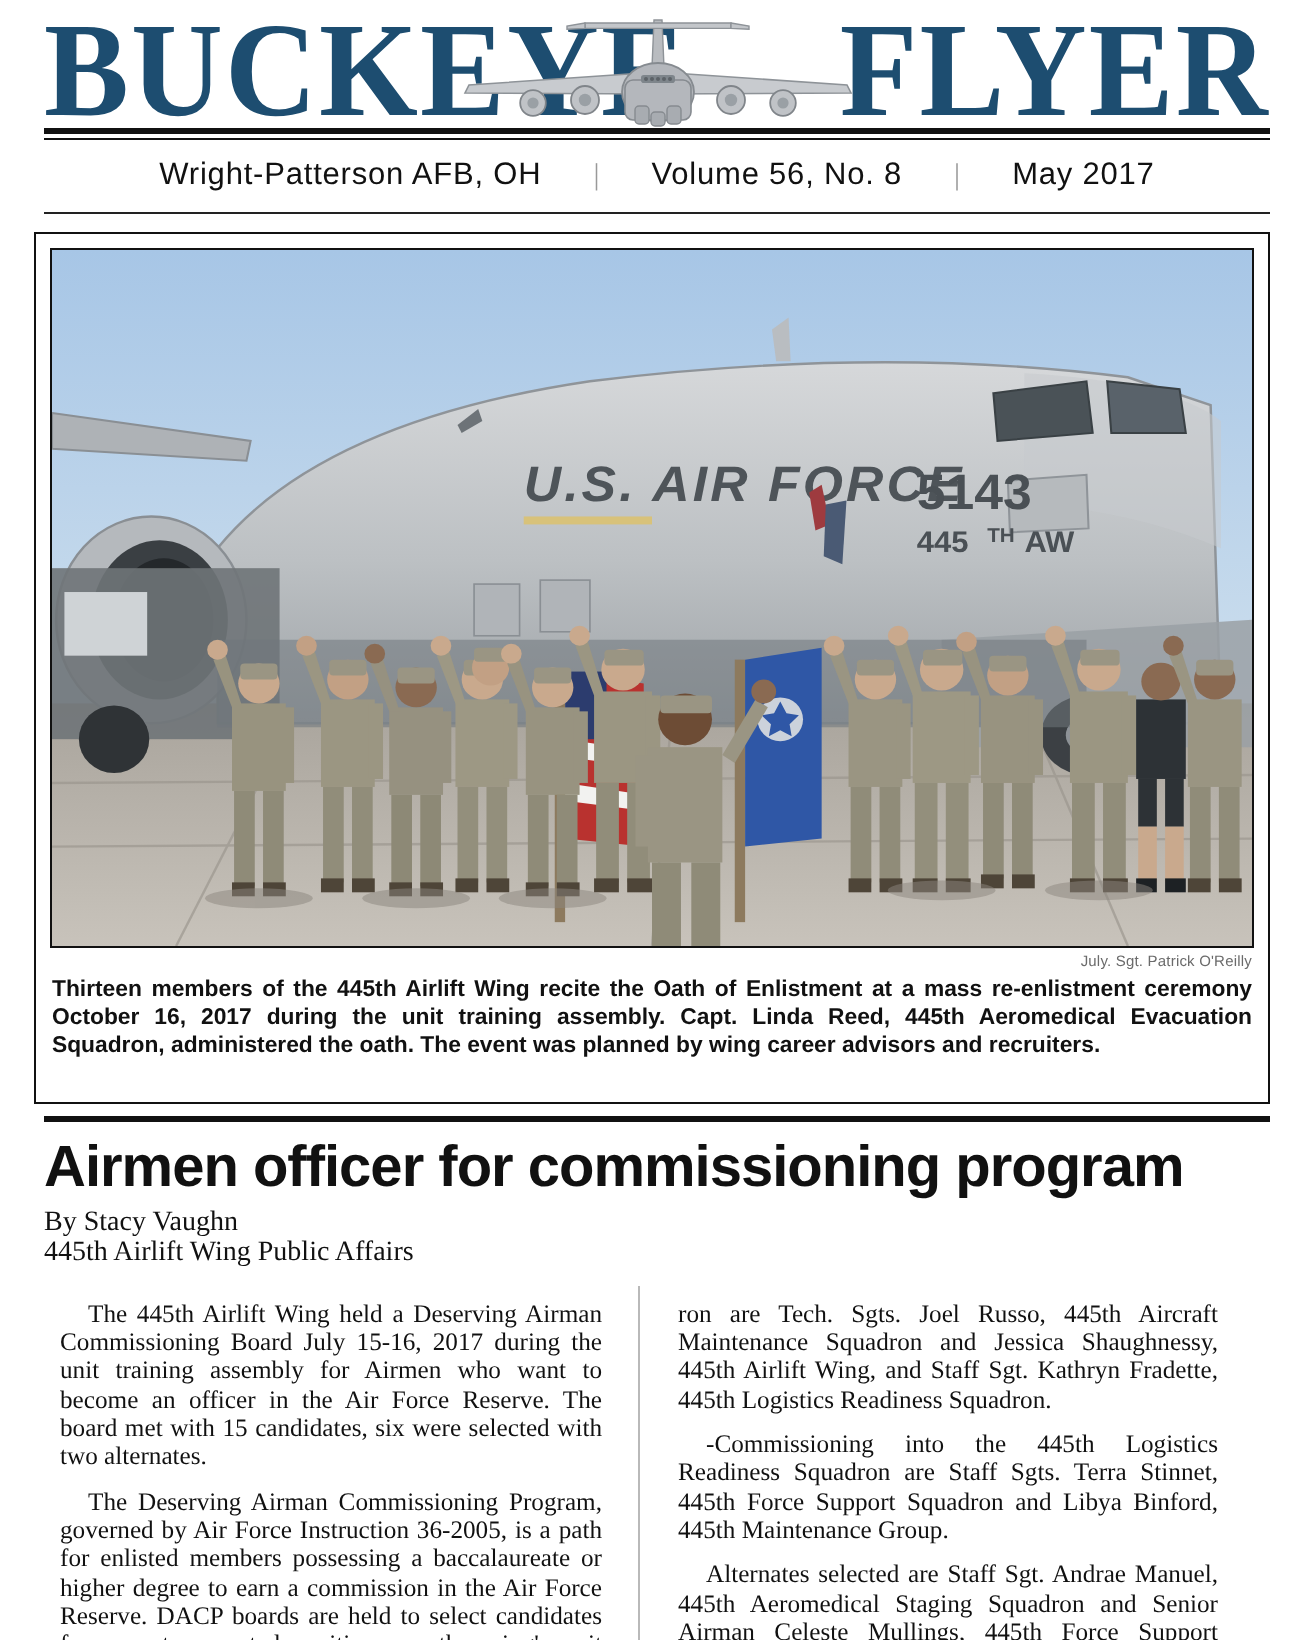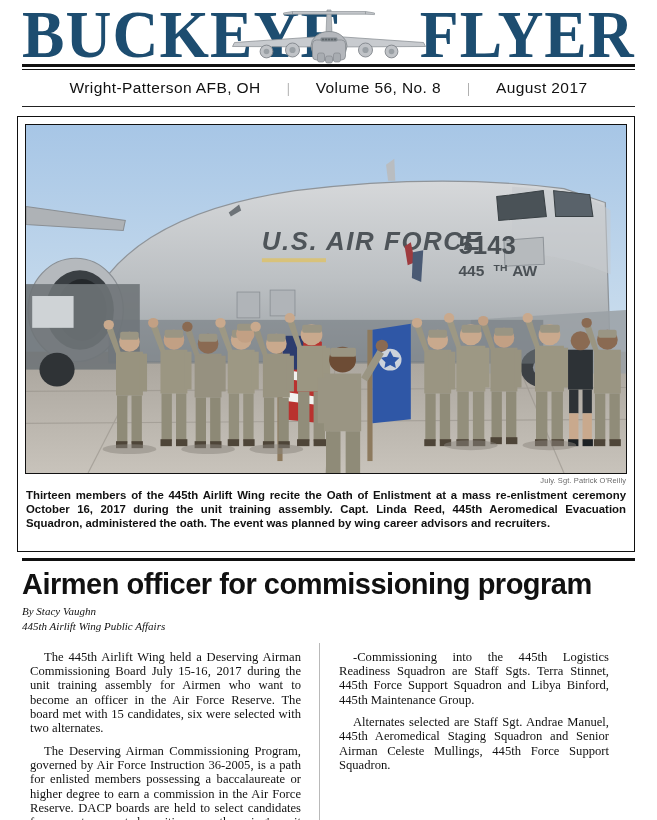--- a/index.html
+++ b/index.html
@@ -148,22 +148,21 @@
     font-family: "Liberation Sans", sans-serif;
     font-weight: bold;
     font-size: 29px;
     line-height: 32px;
     letter-spacing: -0.5px;
     color: #111;
   }
   .byline {
     margin: 4px 22px 0 22px;
     font-family: "Liberation Serif", serif;
-    font-style: italic;
-    font-size: 11px;
+    font-size: 14px;
     line-height: 15.5px;
     color: #111;
   }
 
   
   .columns {
     margin: 7px 22px 0 22px;
     display: flex;
     align-items: stretch;
     gap: 0;
@@ -249,21 +248,21 @@
       <div class="r1"></div>
       <div class="r2"></div>
     </div>
   </div>
 
   <div class="dateline-band">
     <span class="dateline-item">Wright-Patterson AFB, OH</span>
     <span class="dateline-sep">|</span>
     <span class="dateline-item">Volume 56, No. 8</span>
     <span class="dateline-sep">|</span>
-    <span class="dateline-item">August 2017</span>
+    <span class="dateline-item">May 2017</span>
   </div>
 
   <div class="photo-block">
     <div class="photo-frame">
       <svg viewBox="0 0 580 350" preserveAspectRatio="none" xmlns="http://www.w3.org/2000/svg">
         <defs>
           <linearGradient id="sky" x1="0" y1="0" x2="0" y2="1">
             <stop offset="0%" stop-color="#a7c6e6"></stop>
             <stop offset="100%" stop-color="#cfe0ee"></stop>
           </linearGradient>
@@ -540,19 +539,20 @@
   <div class="columns">
     <div class="col left">
       <p>The 445th Airlift Wing held a Deserving Airman Commissioning Board July 15-16, 2017 during the unit training assembly for Airmen who want to become an officer in the Air Force Reserve. The board met with 15 candidates, six were selected with two alternates.</p>
       <p>The Deserving Airman Commissioning Program, governed by Air Force Instruction 36-2005, is a path for enlisted members possessing a baccalaureate or higher degree to earn a commission in the Air Force Reserve. DACP boards are held to select candidates for vacant non-rated positions on the wing's unit manning document. If selected by the DACP Board, the Airman will attend Officer Training School for their commission then come back to the wing to fill the vacancy.</p>
 
     </div>
 
     <div class="col-divider"></div>
 
     <div class="col right">
+      <p class="noindent">ron are Tech. Sgts. Joel Russo, 445th Aircraft Maintenance Squadron and Jessica Shaughnessy, 445th Airlift Wing, and Staff Sgt. Kathryn Fradette, 445th Logistics Readiness Squadron.</p>
       <p>-Commissioning into the 445th Logistics Readiness Squadron are Staff Sgts. Terra Stinnet, 445th Force Support Squadron and Libya Binford, 445th Maintenance Group.</p>
       <p>Alternates selected are Staff Sgt. Andrae Manuel, 445th Aeromedical Staging Squadron and Senior Airman Celeste Mullings, 445th Force Support Squadron.</p>
 
     </div>
   </div>
 
 </div>
 
 </body></html>

